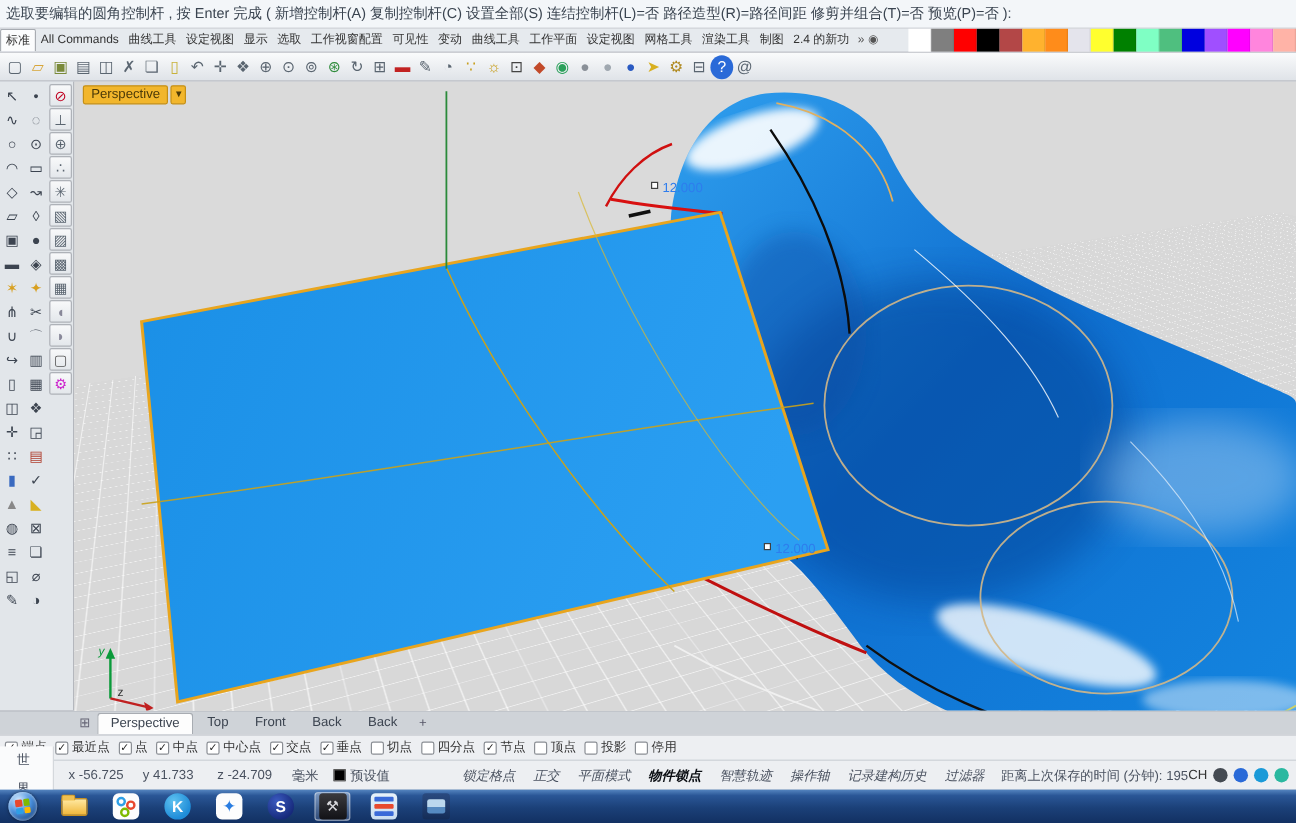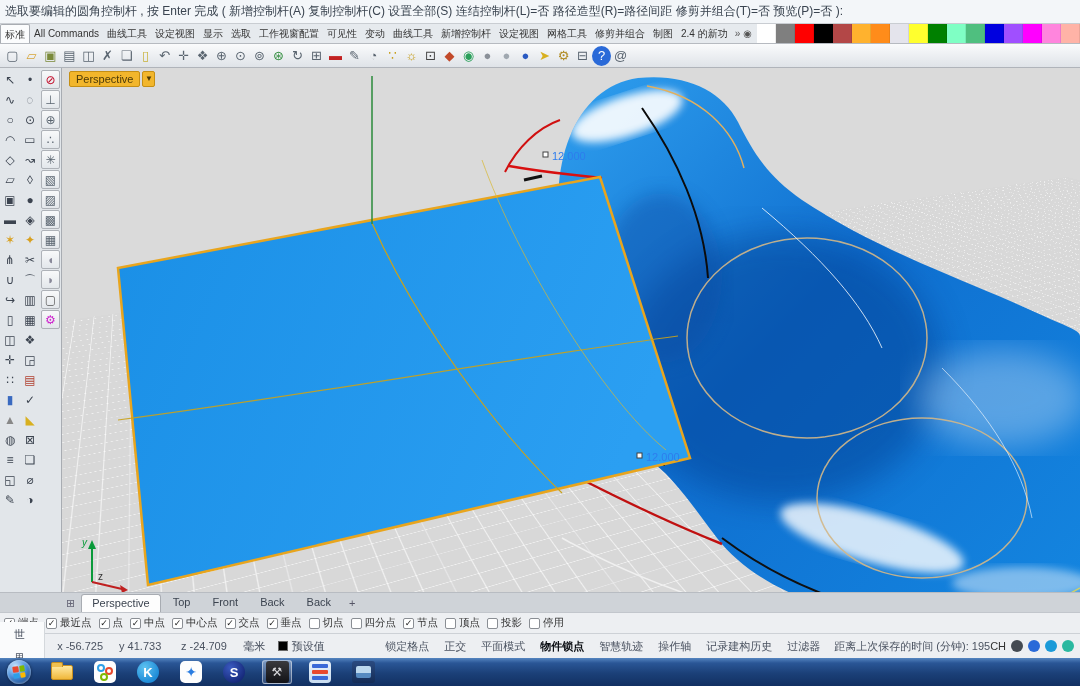--- a/index.html
+++ b/index.html
@@ -79,21 +79,21 @@
 
   
   #statusbar { position:absolute; left:0; top:633px; width:1080px; height:25px;
     background:#edeff2; border-top:1px solid #cdd1d6; display:flex; align-items:center;
     font-size:11px; color:#4a5260; }
   #sb-world { background:#fafbfc; border-right:1px solid #d4d8dc; padding:0 14px; line-height:24px; cursor:pointer; }
   .sb-coord { width:80px; padding-left:12px; }
   #sb-units { width:64px; text-align:center; }
   #sb-layer { display:flex; align-items:center; gap:4px; width:96px; cursor:pointer; }
   #sb-layer .chip { width:10px; height:10px; background:#000; border:1px solid #666; }
-  #sb-panes { display:flex; gap:15px; margin-left:37px; }
+  #sb-panes { display:flex; gap:15px; margin-left:37px;font-style:italic; }
   .pane { cursor:pointer; white-space:nowrap; }
   .pane.active { color:#0a0d12; font-weight:bold; }
   #sb-msg { margin-left:14px; white-space:nowrap; }
   #sb-tray { margin-left:auto; display:flex; align-items:center; gap:5px; padding-right:6px; }
   #sb-lang { color:#333; font-size:11px; cursor:pointer; }
   .trayc { width:12px; height:12px; border-radius:50%; cursor:pointer; }
 
   
   #taskbar { position:absolute; left:0; top:658px; width:1080px; height:28px;
     background:linear-gradient(#5585c0 0%, #2a5696 18%, #1b4078 55%, #123062 100%);
@@ -149,24 +149,24 @@
     <span class="mtab active">标准</span>
         <span class="mtab">All Commands</span>
         <span class="mtab">曲线工具</span>
         <span class="mtab">设定视图</span>
         <span class="mtab">显示</span>
         <span class="mtab">选取</span>
         <span class="mtab">工作视窗配置</span>
         <span class="mtab">可见性</span>
         <span class="mtab">变动</span>
         <span class="mtab">曲线工具</span>
-        <span class="mtab">新增控制杆</span>
+        <span class="mtab">工作平面</span>
         <span class="mtab">设定视图</span>
         <span class="mtab">网格工具</span>
-        <span class="mtab">修剪并组合</span>
+        <span class="mtab">渲染工具</span>
         <span class="mtab">制图</span>
         <span class="mtab">2.4 的新功</span>
       </div>
     <div id="menu-extra">
       <span>»</span>
       <span>◉</span>
     </div>
     <div id="swatches">
 
     <span class="sw" style="background: rgb(255, 255, 255);"></span>

